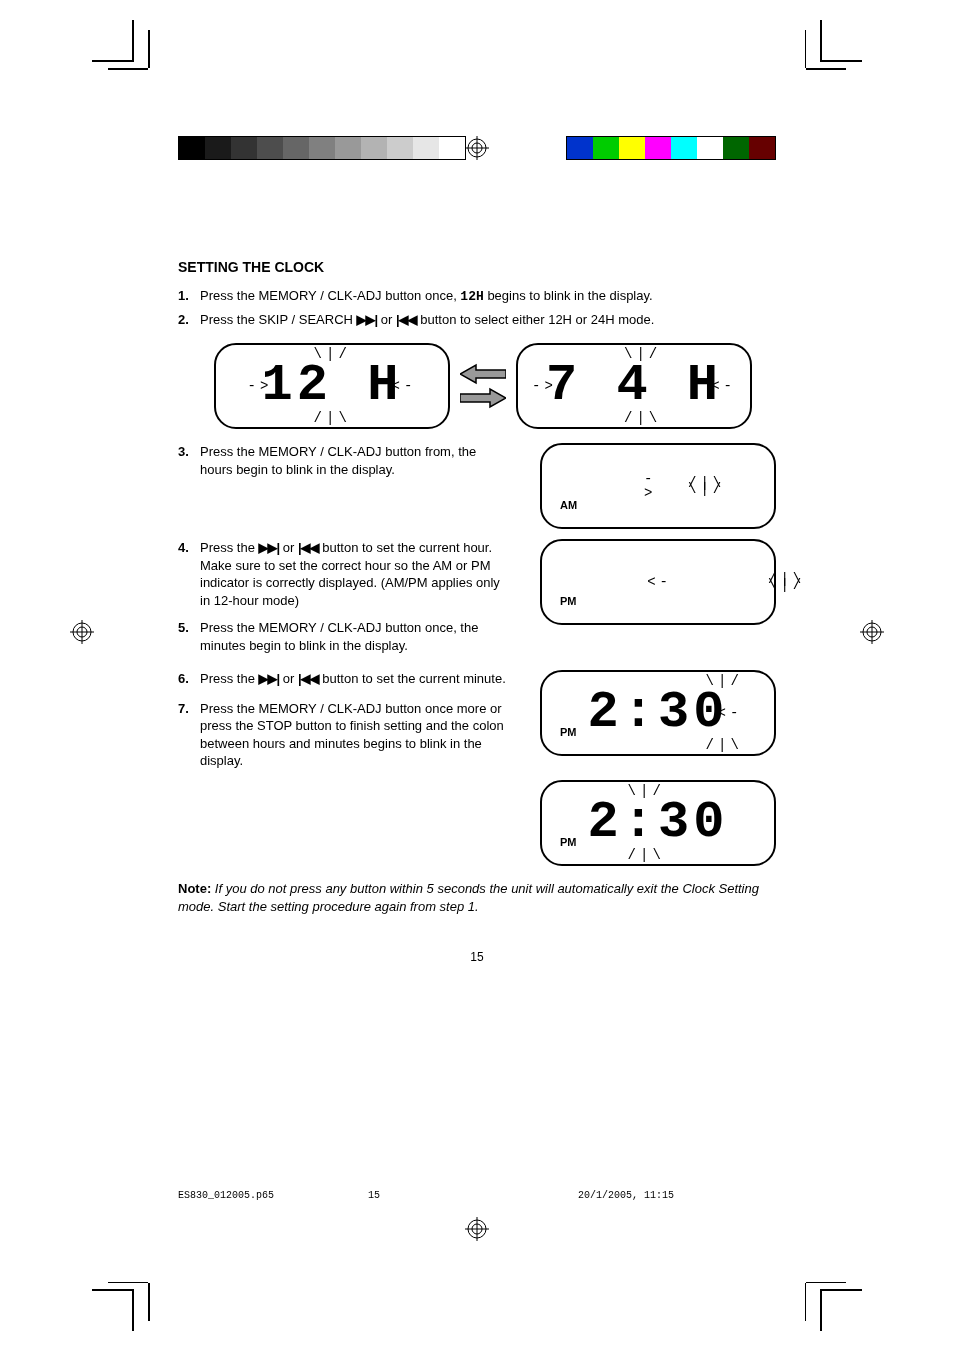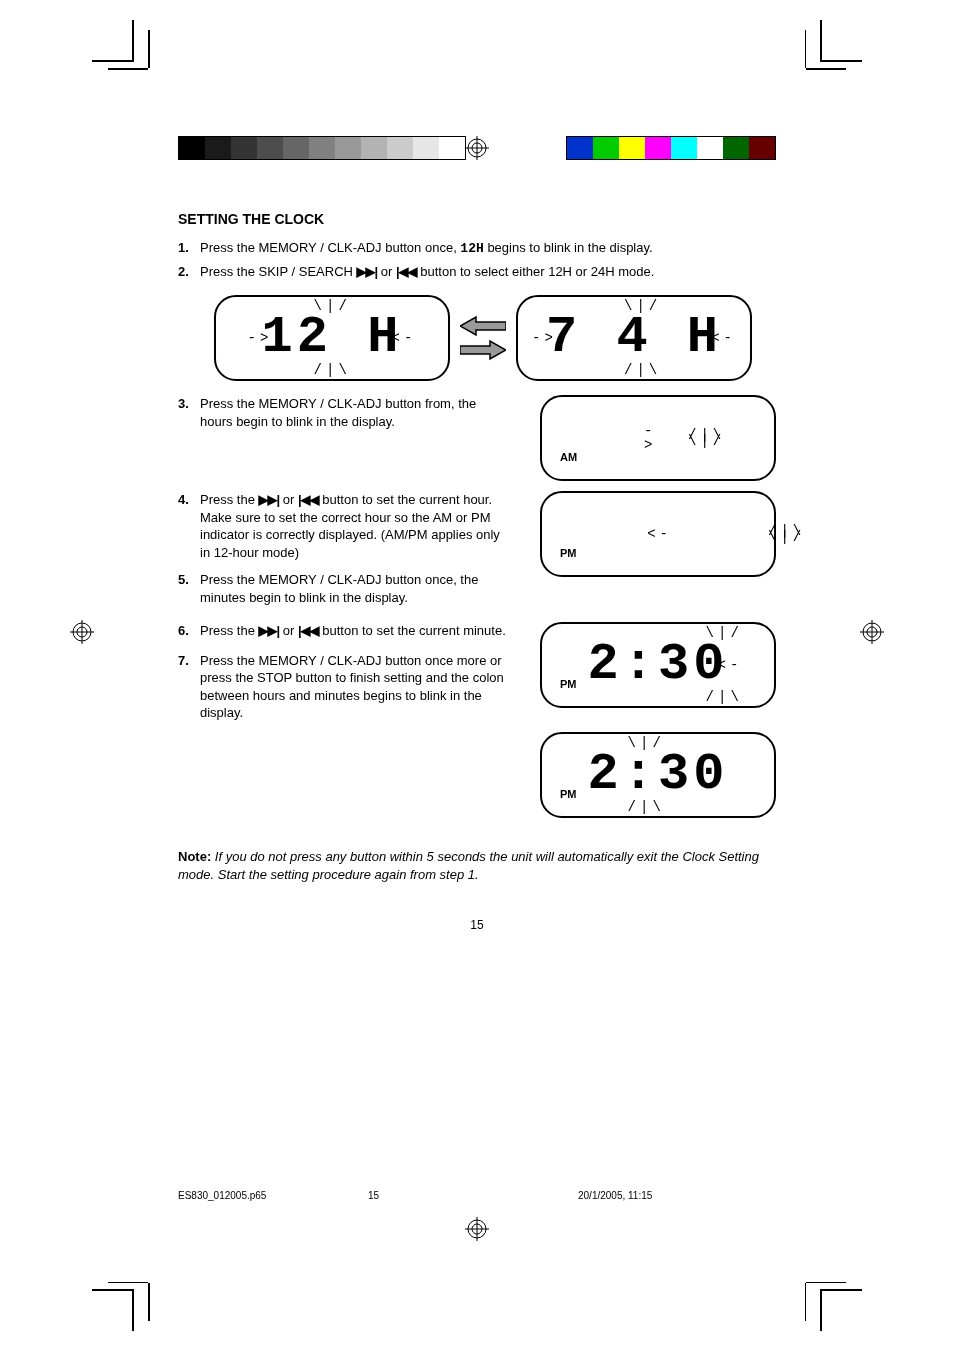--- a/index.html
+++ b/index.html
@@ -46,21 +46,21 @@
   
   .page {
     position: absolute;
     left: 178px;
     top: 210px;
     width: 598px;
     font-size: 13px;
     line-height: 1.35;
   }
   .page p { margin-bottom: 10px; }
-  .title { font-weight: bold; font-size: 14px; margin-bottom: 14px; }
+  .title { font-weight: bold; font-size: 14px; margin-bottom: 14px; margin-top: 48px; }
   .step { display: flex; margin-bottom: 6px; }
   .step .num { width: 22px; font-weight: bold; flex-shrink:0; }
   .step .txt { flex: 1; }
   .btnglyph { font-family: Arial; font-weight: bold; letter-spacing: -1px; }
   .note { font-style: italic; border: none; }
   .note b { font-weight: bold; font-style: normal; }
 
   
   .lcd {
     border: 2px solid #000;
@@ -102,20 +102,21 @@
   
   .footer {
     position: absolute;
     left: 178px;
     bottom: 150px;
     width: 598px;
     display: flex;
     justify-content: space-between;
     font-size: 10px;
     color: #000;
+    font-family: Liberation Mono, monospace;
   }
 
 </style>
 </head>
 <body>
 
 <div class="crop tl-v"></div>
 <div class="crop tl-h"></div>
 <div class="crop tl2-v"></div>
 <div class="crop tl2-h"></div>
@@ -313,21 +314,21 @@
         <span class="ampm">PM</span>
         <div class="seg" style="position:relative;">
           <span class="blink-mark bm-top" style="left:40px;">\|/</span>
           <span>2:30</span>
           <span class="blink-mark bm-bot" style="left:40px;">/|\</span>
         </div>
       </div>
     </div>
   </div>
 
-  <p class="note" style="margin-top:30px;">
+  <p class="note" style="margin-top:14px;">
     <b>Note:</b>
     <span> If you do not press any button within 5 seconds the unit will automatically exit the Clock Setting mode. Start the setting procedure again from step 1.</span>
   </p>
 
   <div style="text-align:center; margin-top:34px; font-size:12px;">15</div>
 </div>
 
 <div class="footer">
   <span>ES830_012005.p65</span>
   <span style="position:absolute; left:190px;">15</span>

